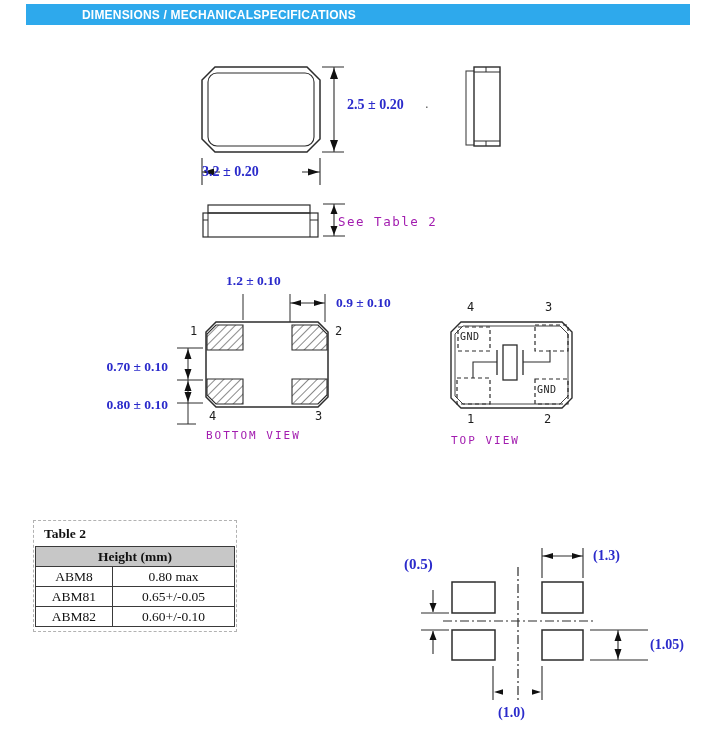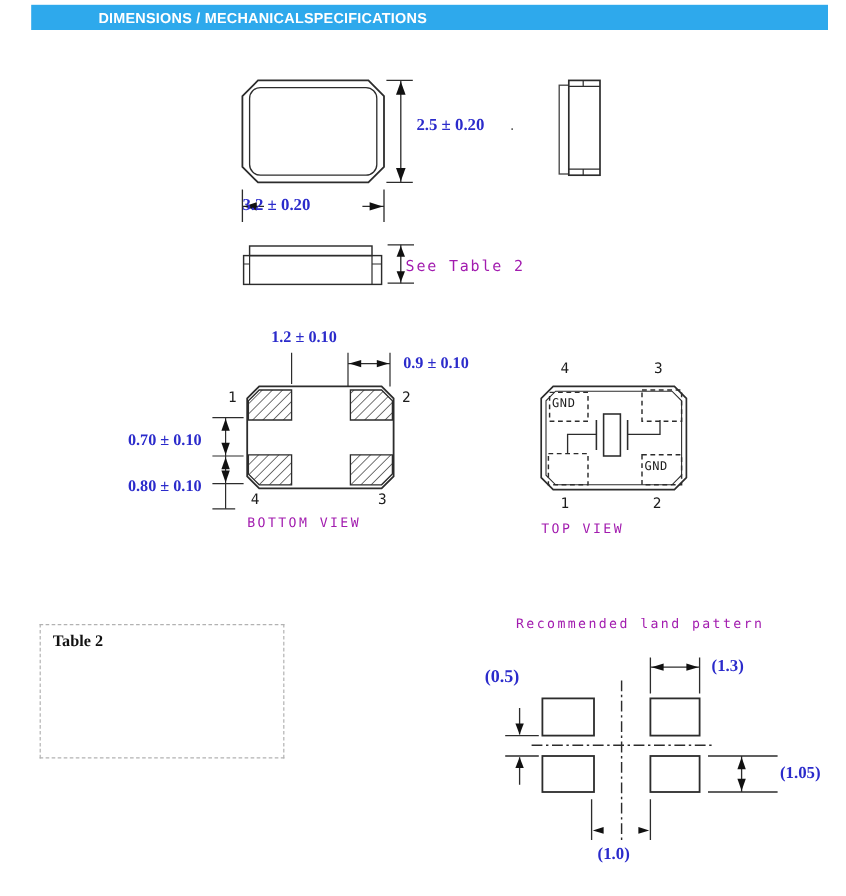--- a/index.html
+++ b/index.html
@@ -161,21 +161,43 @@
   <div class="pin" style="left:467px;top:300px;">4</div>
   <div class="pin" style="left:545px;top:300px;">3</div>
   <div class="pin" style="left:467px;top:412px;">1</div>
   <div class="pin" style="left:544px;top:412px;">2</div>
   <div class="gnd" style="left:460px;top:331px;">GND</div>
   <div class="gnd" style="left:537px;top:384px;">GND</div>
   <div class="draft cap ctr" style="left:451px;top:434px;width:121px;">TOP VIEW</div>
 
   <div class="t2box">
     <div class="t2title">Table 2</div>
+    <table class="t2">
+      <colgroup>
+          <col style="width:77px;">
+          <col style="width:122px;">
+        </colgroup>
+      <tbody>
+          <tr>
+        <th colspan="2">Height (mm)</th>
+      </tr>
+      <tr>
+        <td>ABM8</td>
+        <td>0.80 max</td>
+      </tr>
+      <tr>
+        <td>ABM81</td>
+        <td>0.65+/-0.05</td>
+      </tr>
+      <tr>
+        <td>ABM82</td>
+        <td>0.60+/-0.10</td>
+      </tr>
+    </tbody>
+      </table>
   </div>
 
-  <div class="draft cap" style="left:430px;top:513px;">Recommended land pattern</div>
   <div class="dim" style="left:404px;top:556px;font-size:15px;">(0.5)</div>
   <div class="dim" style="left:593px;top:548px;">(1.3)</div>
   <div class="dim" style="left:650px;top:637px;">(1.05)</div>
   <div class="dim" style="left:498px;top:705px;">(1.0)</div>
 
 </div>
 
 </body></html>

